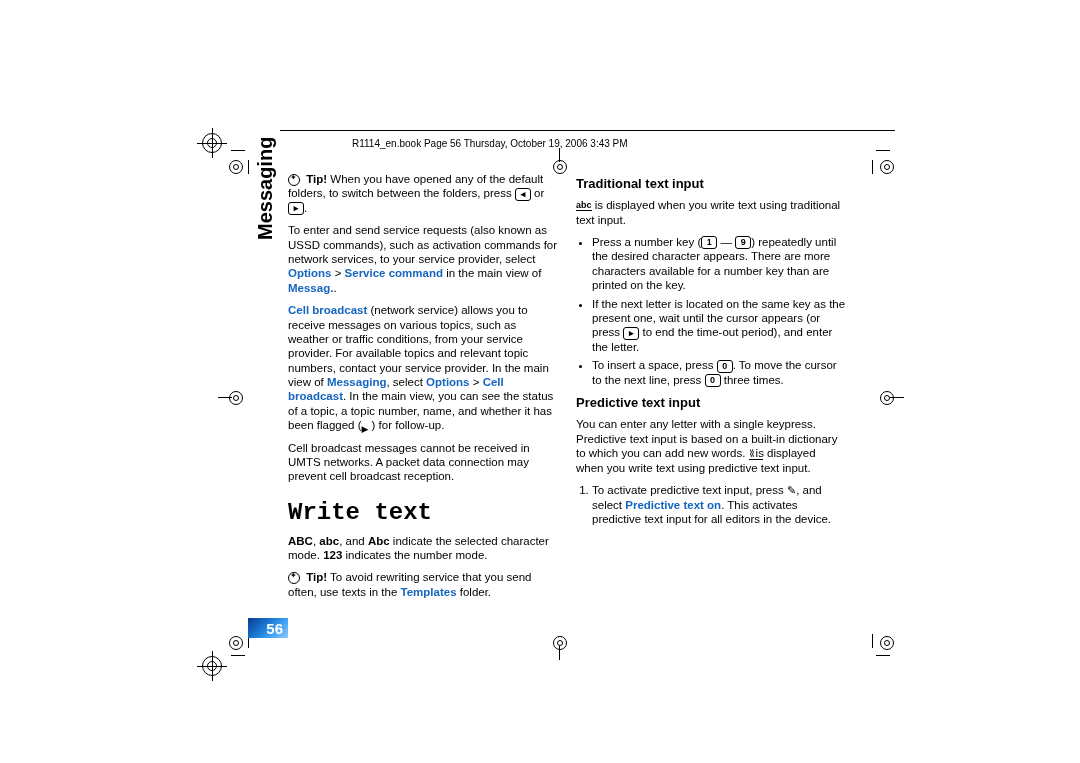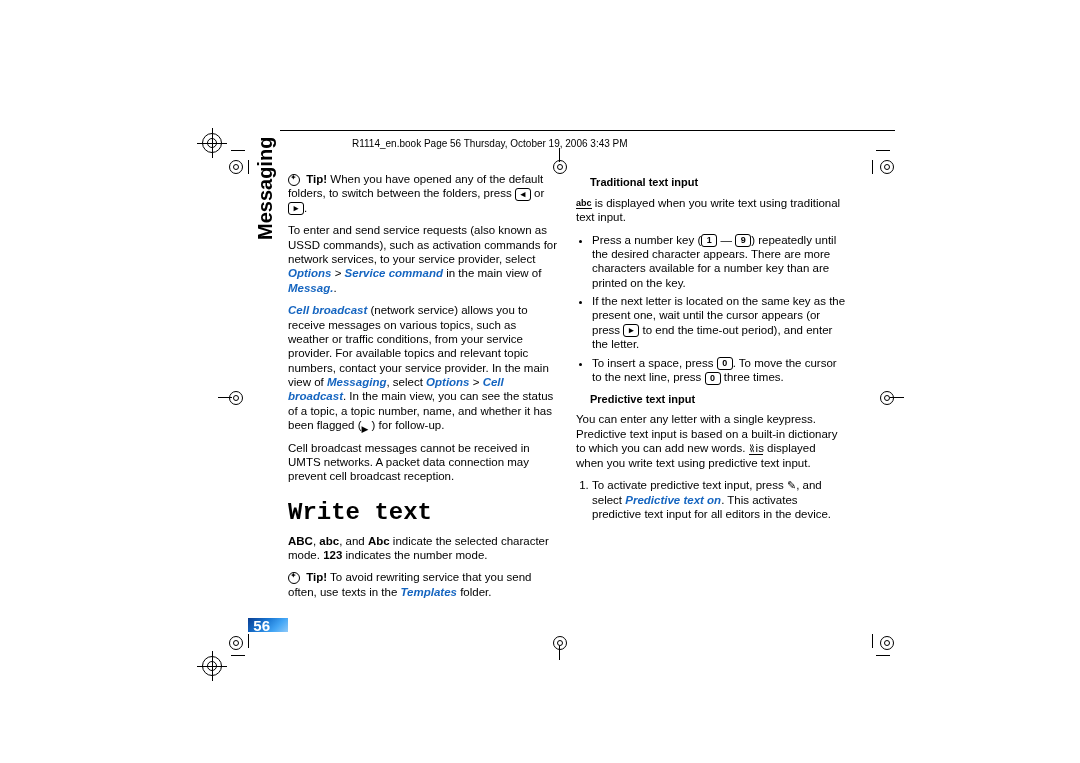--- a/index.html
+++ b/index.html
@@ -72,29 +72,29 @@
     transform-origin: left top;
     font-size: 20px;
     font-weight: bold;
     color: #000;
   }
   .page-number-box {
     position: absolute;
     left: 248px;
     top: 618px;
     width: 40px;
-    height: 14px;
+    height: 20px;
     background: linear-gradient(135deg, #0a3d91 0%, #1976d2 40%, #42a5f5 70%, #90caf9 100%);
     color: #fff;
     font-weight: bold;
     font-size: 15px;
     display:flex;
     align-items:center;
     justify-content:flex-end;
-    padding-right:18px;
+    padding-right:5px;
     box-sizing:border-box;
   }
   .content {
     position: absolute;
     left: 288px;
     top: 172px;
     width: 600px;
     display: flex;
     gap: 18px;
   }
@@ -104,25 +104,25 @@
     line-height: 1.25;
   }
   .col p { margin: 0 0 8px 0; }
   h1.section {
     font-size: 24px;
     font-weight: bold;
     margin: 14px 0 6px 0;
     font-family: Liberation Mono, monospace;
   }
   h2.sub {
-    font-size: 11px;
-    font-weight: bold;
-    margin: 4px 0 6px 14px;
-  }
-  .link { color: #1565c0; font-weight: bold; font-style: italic; }
+    font-size: 13px;
+    font-weight: bold;
+    margin: 4px 0 6px 0;
+  }
+  .link { color: #1565c0; font-weight: bold; }
   .bold { font-weight: bold; }
   .tip-icon {
     display:inline-block;
     width:12px; height:12px;
     vertical-align:middle;
     margin-right:3px;
     position:relative;
   }
   .tip-icon::before{
     content:''; position:absolute; width:10px;height:10px;border:1px solid #000;border-radius:50%;left:0;top:0;

